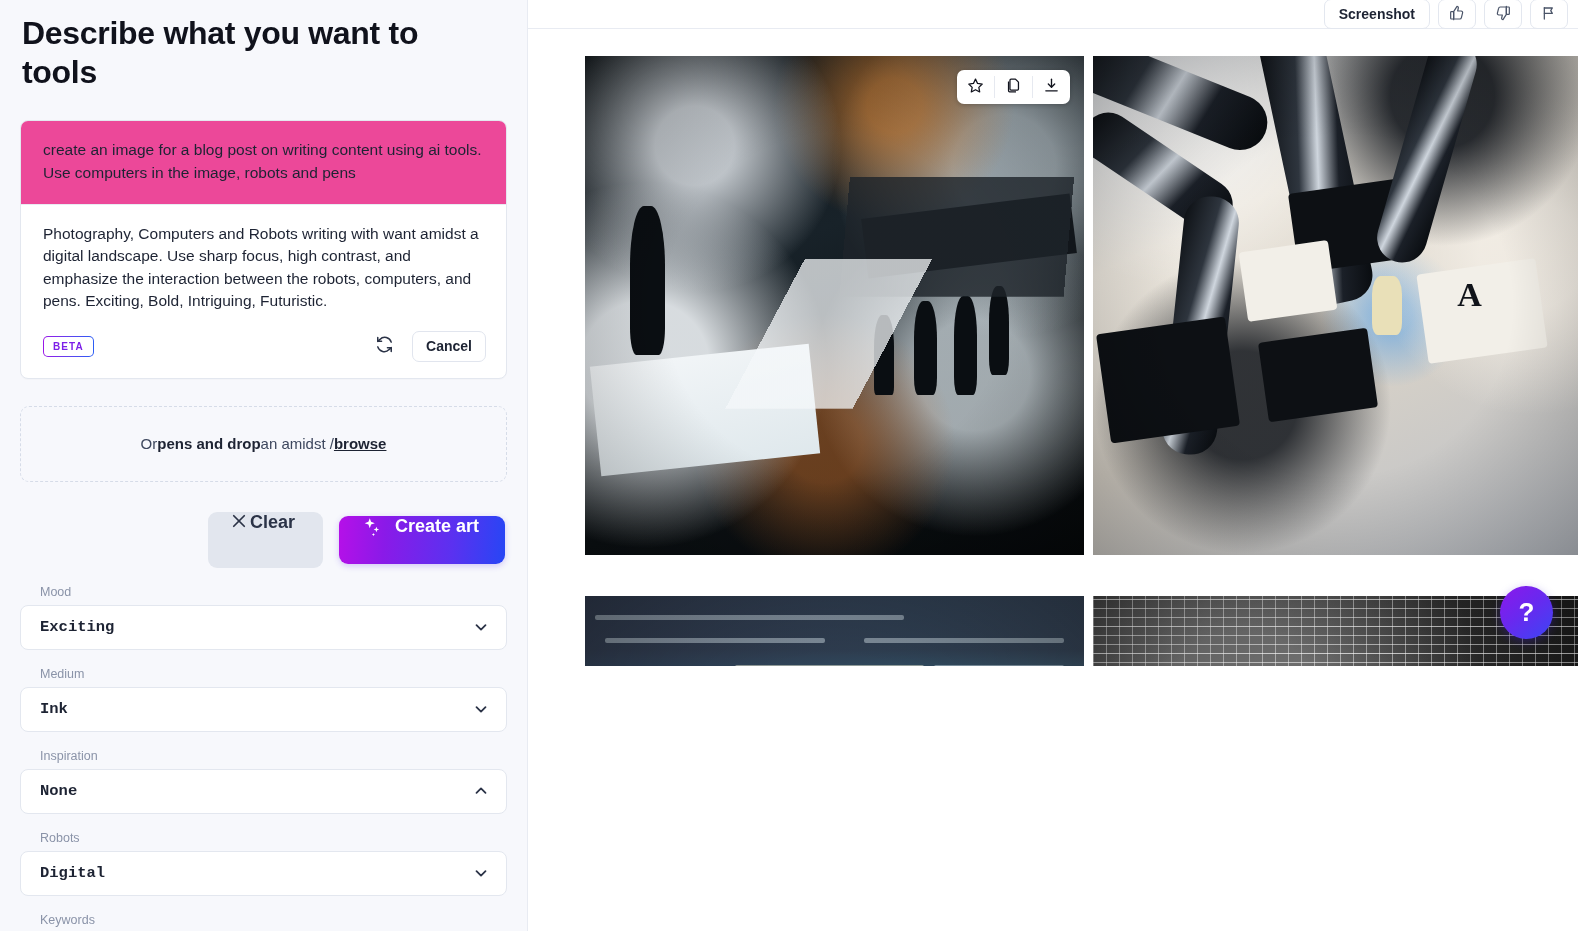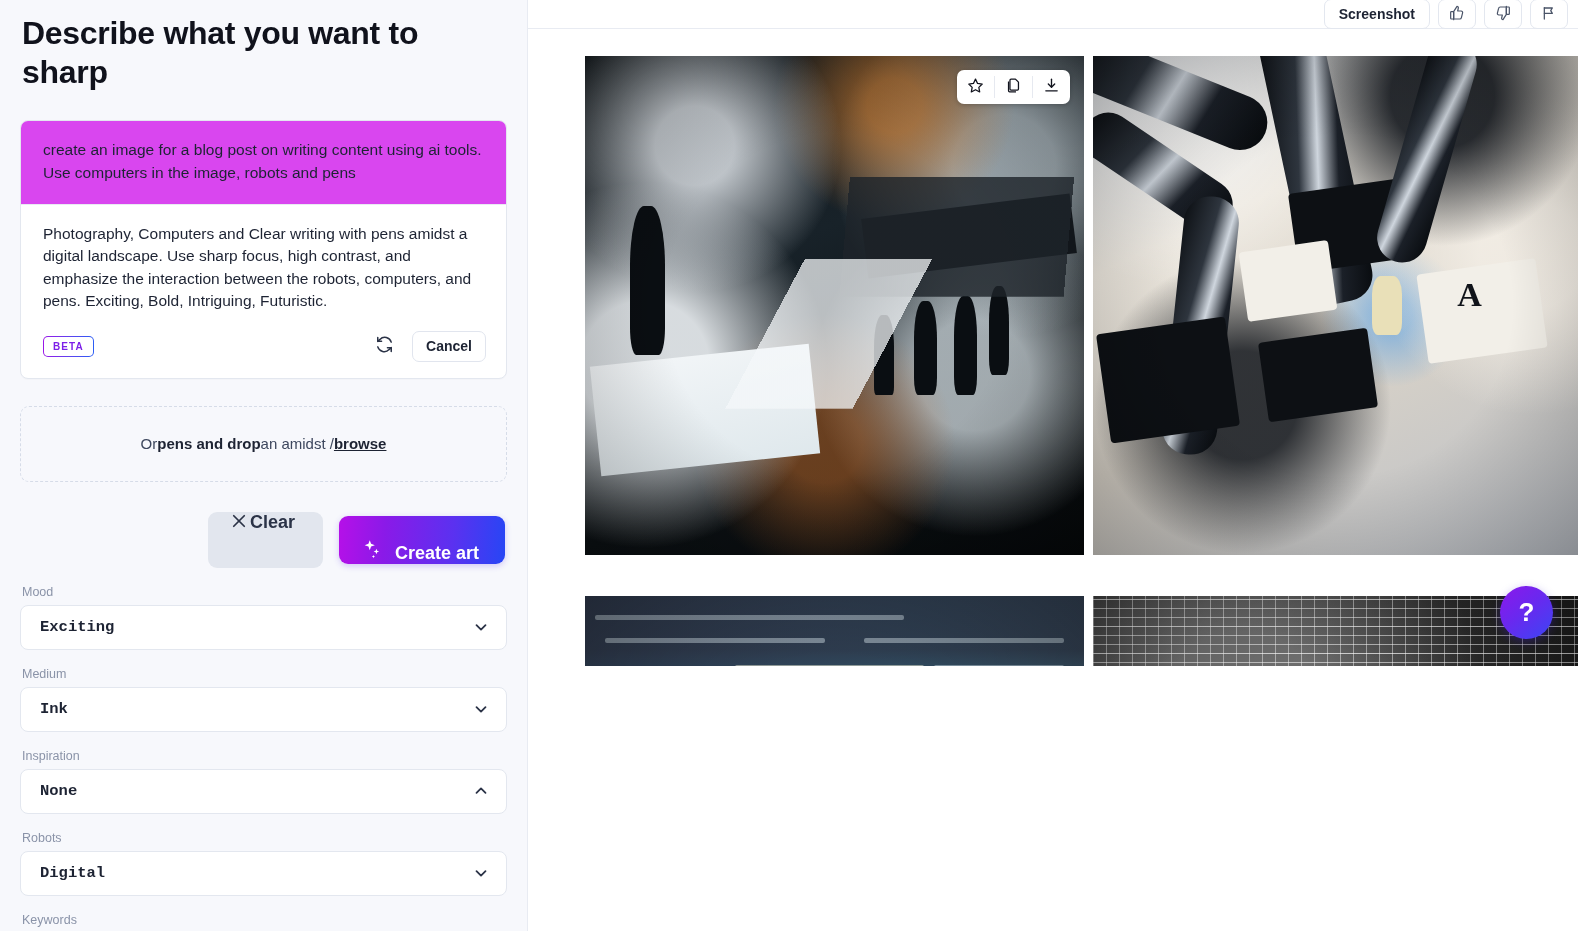--- a/index.html
+++ b/index.html
@@ -43,21 +43,21 @@
   
   .composer {
     margin-top: 28px;
     border: 1px solid #e3e7ef;
     border-radius: 8px;
     background: #ffffff;
     overflow: hidden;
     box-shadow: 0 1px 1px rgba(16,24,40,0.02);
   }
   .composer-input {
-    background: #d946ef;
+    background: #ec4899;
     border-bottom: 1px solid #e8ebf2;
     padding: 18px 22px 20px 22px;
     font-size: 15.5px;
     line-height: 1.45;
     color: #1d2333;
     min-height: 72px;
   }
   .composer-output {
     background: #ffffff;
     padding: 18px 22px 10px 22px;
@@ -139,37 +139,37 @@
     display: flex; align-items: flex-start; gap: 2px;
     height: 56px; padding: 0 28px 0 22px;
     border: none; border-radius: 9px;
     background: #e2e6ee;
     color: #2b3347;
     font-size: 18px; font-weight: bold;
     cursor: pointer;
     font-family: "Liberation Sans", sans-serif;
   }
   .create-btn {
-    display: flex; align-items: flex-end; gap: 13px;
+    display: flex; align-items: flex-start; gap: 13px;
     height: 48px; padding: 0 26px 0 22px;
     border: none; border-radius: 9px;
     background: linear-gradient(95deg,#b610e8 0%,#8a1ae8 28%, #5b31f0 68%, #2746f5 100%);
     color: #ffffff;
     font-size: 18px; font-weight: bold;
     cursor: pointer;
     font-family: "Liberation Sans", sans-serif;
     box-shadow: 0 2px 6px rgba(88,40,230,0.24);
   }
 
   
   .field { margin-top: 17px; }
   .field-label {
     font-size: 12.5px;
     color: #8a93a8;
-    margin: 0 0 6px 2px;
+    margin: 0 0 6px 20px;
   }
   .select {
     position: relative;
     height: 45px;
     border: 1px solid #e3e7ef;
     border-radius: 8px;
     background: #ffffff;
     display: flex;
     align-items: center;
     padding: 0 16px 0 19px;
@@ -388,26 +388,26 @@
     pointer-events: none;
   }
 </style>
 </head>
 <body>
 
 <div id="app">
 
   <aside class="sidebar">
 
-    <h1 class="page-title">Describe what you want to sharp</h1>
+    <h1 class="page-title">Describe what you want to tools</h1>
 
     <section class="composer">
       <div class="composer-input">create an image for a blog post on writing content using ai tools. Use computers in the image, robots and pens</div>
 
-      <div class="composer-output">Photography, Computers and Clear writing with pens amidst a digital landscape. Use sharp focus, high contrast, and emphasize the interaction between the robots, computers, and pens. Exciting, Bold, Intriguing, Futuristic.</div>
+      <div class="composer-output">Photography, Computers and Robots writing with want amidst a digital landscape. Use sharp focus, high contrast, and emphasize the interaction between the robots, computers, and pens. Exciting, Bold, Intriguing, Futuristic.</div>
 
       <div class="composer-footer">
         <span class="beta-badge">BETA</span>
         <div class="footer-right">
           <button class="icon-btn-plain">
             <span>
               <svg width="19" height="19" viewBox="0 0 24 24" fill="none" stroke="currentColor" stroke-width="1.9" stroke-linecap="round" stroke-linejoin="round">
                 <path d="M20.5 9A8.5 8.5 0 0 0 6.2 5.6L3.5 8"></path>
                 <polyline points="3.5 3.2 3.5 8 8.3 8"></polyline>
                 <path d="M3.5 15a8.5 8.5 0 0 0 14.3 3.4l2.7-2.4"></path>

